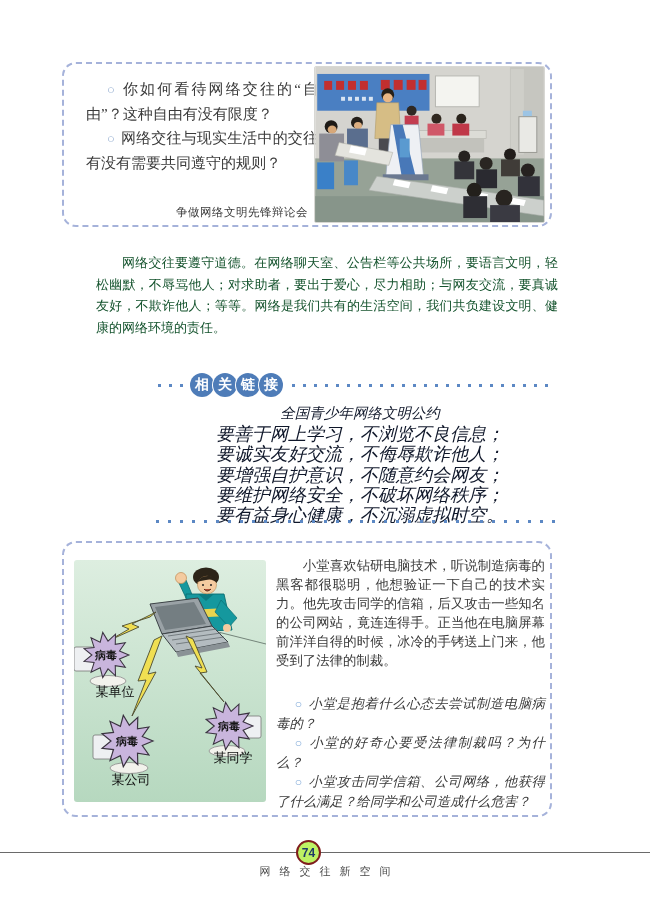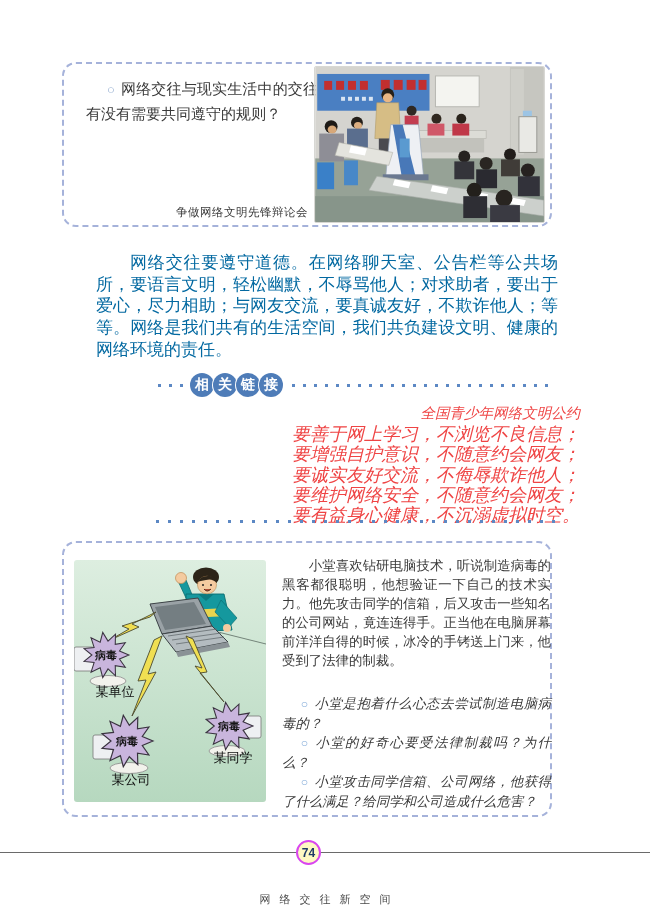--- a/index.html
+++ b/index.html
@@ -50,25 +50,25 @@
     width: 231px; height: 157px;
     border: 1px solid #d8d8d4;
     border-radius: 2px;
   }
 
   
   .body-paragraph {
     position: absolute;
     left: 96px; top: 252px;
     width: 462px;
-    font-size: 17px;
+    font-size: 13px;
     line-height: 21.7px;
     text-align: justify;
     text-indent: 2em;
-    color: #0369a1;
+    color: #14532d;
   }
 
   
   .links-row { position: absolute; left: 0; top: 372px; width: 650px; height: 26px; }
   .dotline {
     position: absolute; top: 12px; height: 3px;
     background-image: repeating-linear-gradient(90deg, #5c88c4 0 3px, transparent 3px 11px);
   }
   .dotline.left  { left: 158px; width: 30px; }
   .dotline.right { left: 292px; width: 264px; }
@@ -81,83 +81,83 @@
     color: #ffffff;
     font-size: 14px;
     font-weight: bold;
     display: flex; align-items: center; justify-content: center;
     box-shadow: 0 0 0 1px #ffffff;
   }
   .pact {
     position: absolute;
     left: 140px; top: 402px;
     width: 440px;
-    text-align: right;
+    text-align: center;
     font-style: italic;
-    color: #ef4444;
+    color: #0f172a;
   }
   .pact-title { font-size: 14.5px; line-height: 22px; }
   .pact-line  { font-size: 18px;  line-height: 20.3px; }
   .bottom-dots {
     position: absolute;
     left: 156px; top: 520px; width: 400px; height: 3px;
     background-image: repeating-linear-gradient(90deg, #5c88c4 0 3px, transparent 3px 12px);
   }
 
   
   .case-illustration { position: absolute; left: 10px; top: 17px; width: 192px; height: 242px; }
   .case-text {
     position: absolute;
-    left: 218px; top: 13px;
+    left: 212px; top: 13px;
     width: 269px;
     font-size: 13.4px;
     line-height: 19px;
     text-align: justify;
     color: #3a3a3a;
   }
   .case-story { text-indent: 2em; }
   .case-qs { margin-top: 24px; font-style: italic; }
   .case-qs .q { text-indent: 1.4em; }
   .case-qs .bullet { color: #7fa8d8; font-size: 12px; }
 
   
   .footer-line { position: absolute; left: 0; top: 852px; width: 650px; height: 0; border-top: 1px solid #6a6a6a; }
   .page-circle {
     position: absolute;
     left: 296px; top: 840px;
     width: 25px; height: 25px;
     border-radius: 50%;
-    background: #fef9c3;
-    border: 2px solid #d946ef;
+    background: #bef264;
+    border: 2px solid #7f1d1d;
     color: #1e3a66;
     font-family: "Liberation Sans", sans-serif;
     font-size: 12px; font-weight: bold;
     display: flex; align-items: center; justify-content: center;
   }
   .footer-title {
     position: absolute;
     left: 0; top: 864px; width: 650px;
     text-align: center;
     font-family: Liberation Sans, sans-serif;
     font-size: 11px;
     letter-spacing: 9px;
     color: #4a4a4a;
     text-indent: 9px;
-    margin-top: 28px;
   }
 
   svg text { font-family: "Liberation Serif", "DejaVu Serif", serif; }
 </style>
 </head>
 <body>
 
 <div class="page">
 
   <div class="dashed-box" id="debate-box">
     <div class="debate-questions">
+      <div class="q"><span class="bullet">○</span><span>你如何看待网络交往的“自由”？这种自由有没有限度？</span></div>
       <div class="q"><span class="bullet">○</span><span>网络交往与现实生活中的交往有没有需要共同遵守的规则？</span></div>
     </div>
     <div class="debate-caption">争做网络文明先锋辩论会</div>
 
     <svg class="debate-photo" viewBox="0 0 230 156">
       <rect x="0" y="0" width="230" height="156" fill="#d5d4cf"></rect>
       <rect x="196" y="0" width="34" height="156" fill="#c6c6c0"></rect>
 
       <rect x="2" y="7" width="113" height="37" fill="#4a7fc2"></rect>
       <g fill="#c22f2f">
@@ -247,23 +247,23 @@
       <span class="badge-circle">关</span>
       <span class="badge-circle">链</span>
       <span class="badge-circle">接</span>
     </div>
     <div class="dotline right"></div>
   </div>
 
   <div class="pact">
     <div class="pact-title">全国青少年网络文明公约</div>
     <div class="pact-line">要善于网上学习，不浏览不良信息；</div>
+    <div class="pact-line">要诚实友好交流，不侮辱欺诈他人；</div>
     <div class="pact-line">要增强自护意识，不随意约会网友；</div>
-    <div class="pact-line">要诚实友好交流，不侮辱欺诈他人；</div>
-    <div class="pact-line">要维护网络安全，不随意约会网友；</div>
+    <div class="pact-line">要维护网络安全，不破坏网络秩序；</div>
     <div class="pact-line">要有益身心健康，不沉溺虚拟时空。</div>
   </div>
   <div class="bottom-dots"></div>
 
   <div class="dashed-box" id="case-box">
 
     <svg class="case-illustration" viewBox="0 0 192 242">
       <defs>
         <linearGradient id="greenbg" x1="0" y1="0" x2="0" y2="1">
           <stop offset="0" stop-color="#ddeee0"></stop>

